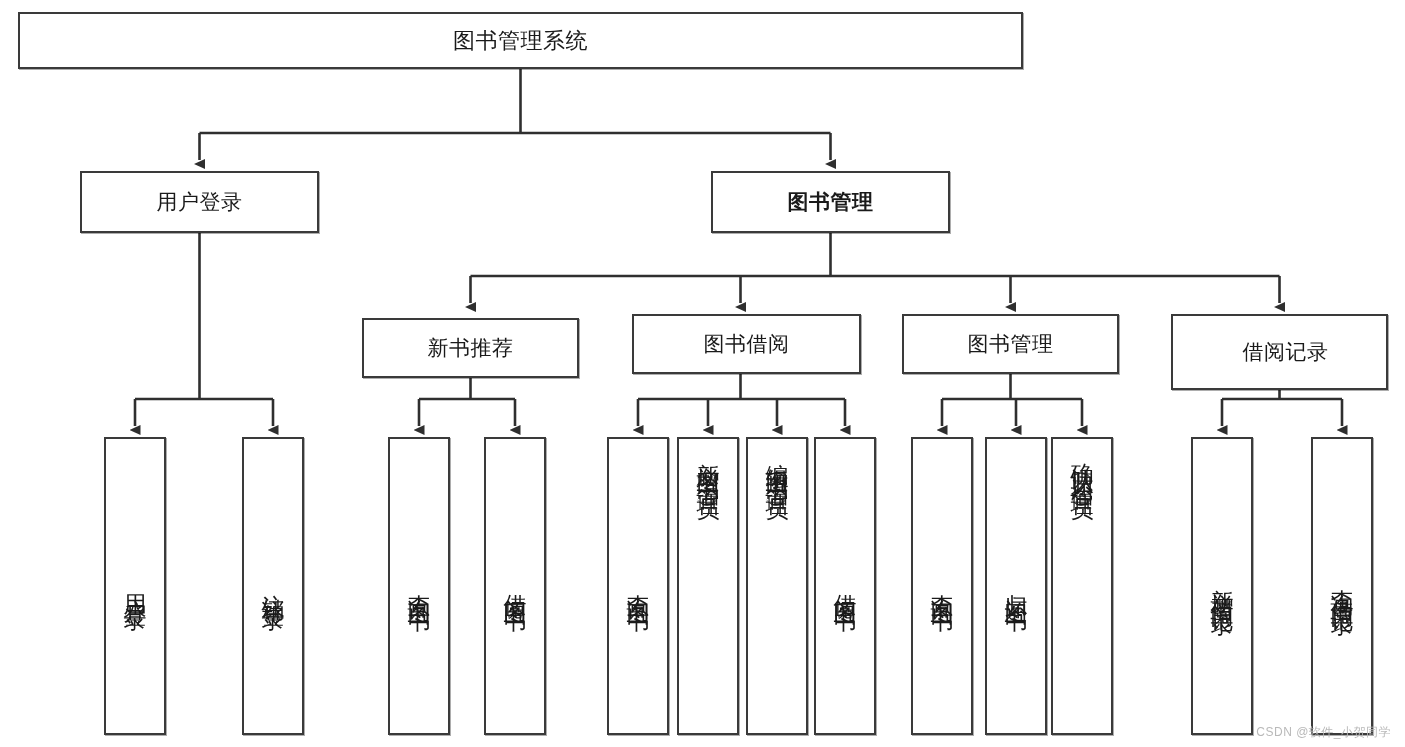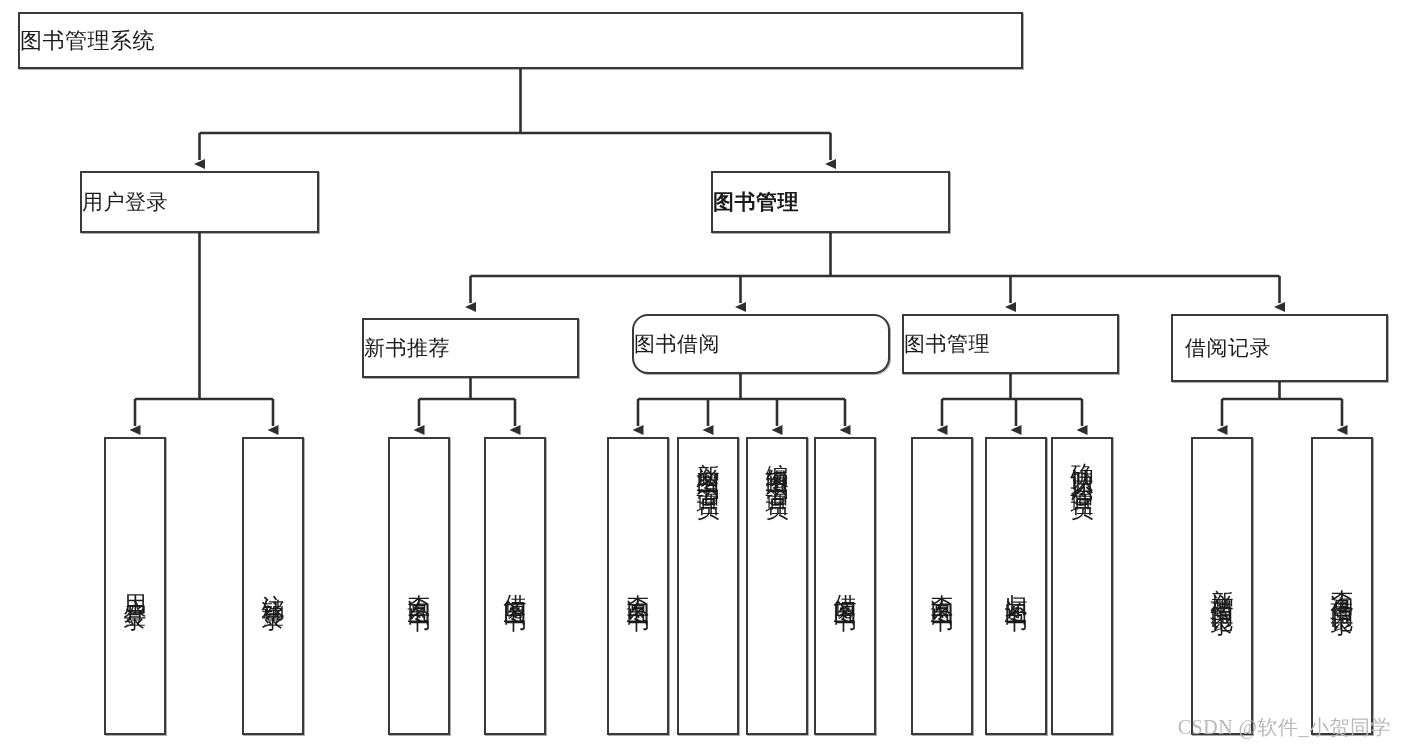--- a/index.html
+++ b/index.html
@@ -29,20 +29,21 @@
     height: 747px;
     pointer-events: none;
   }
   .node {
     position: absolute;
     box-sizing: border-box;
     background: #ffffff;
     border: 2px solid #3a3a3a;
     display: flex;
     align-items: center;
+    justify-content: center;
     box-shadow: 1px 1px 0 rgba(0,0,0,0.32);
   }
   .node .node-label {
     color: #1a1a1a;
     letter-spacing: 0.5px;
     line-height: 1.25;
     text-align: center;
     white-space: nowrap;
   }
   .node.horizontal .node-label {
@@ -64,25 +65,24 @@
     line-height: 1;
   }
   .node.vertical.centered {
     align-items: center;
     padding-top: 0;
   }
   #watermark {
     position: absolute;
     right: 14px;
     bottom: 6px;
-    font-size: 20px;
+    font-size: 12px;
     color: #b9b9b9;
     white-space: nowrap;
     letter-spacing: 0.5px;
-    font-family: Liberation Serif, serif;
   }
 </style>
 </head>
 <body>
 
 <div id="diagram-root">
 
   <svg id="connector-layer" viewBox="0 0 1405 747" xmlns="http://www.w3.org/2000/svg">
     <defs>
       <marker id="arrowhead" markerWidth="10" markerHeight="11" refX="1" refY="5.5" orient="auto" markerUnits="userSpaceOnUse">
@@ -132,27 +132,27 @@
       </div>
       <div class="node horizontal" style="left: 80px; top: 171px; width: 239px; height: 62px;">
         <span class="node-label">用户登录</span>
       </div>
       <div class="node horizontal" style="left: 711px; top: 171px; width: 239px; height: 62px; font-weight: bold;">
         <span class="node-label">图书管理</span>
       </div>
       <div class="node horizontal" style="left: 362px; top: 318px; width: 217px; height: 60px;">
         <span class="node-label">新书推荐</span>
       </div>
-      <div class="node horizontal" style="left: 632px; top: 314px; width: 258px; height: 60px; border-radius: 16px;">
+      <div class="node horizontal" style="left: 632px; top: 314px; width: 229px; height: 60px;">
         <span class="node-label">图书借阅</span>
       </div>
       <div class="node horizontal" style="left: 902px; top: 314px; width: 217px; height: 60px;">
         <span class="node-label">图书管理</span>
       </div>
-      <div class="node horizontal" style="left: 1171px; top: 314px; width: 217px; height: 68px; padding-left: 12px;">
+      <div class="node horizontal" style="left: 1171px; top: 314px; width: 217px; height: 76px; padding-left: 12px;">
         <span class="node-label">借阅记录</span>
       </div>
       <div class="node vertical centered" style="left: 104px; top: 437px; width: 62px; height: 298px;">
         <span class="node-label">用户登录</span>
       </div>
       <div class="node vertical centered" style="left: 242px; top: 437px; width: 62px; height: 298px;">
         <span class="node-label">注销登录</span>
       </div>
       <div class="node vertical centered" style="left: 388px; top: 437px; width: 62px; height: 298px;">
         <span class="node-label">查询图书</span>

